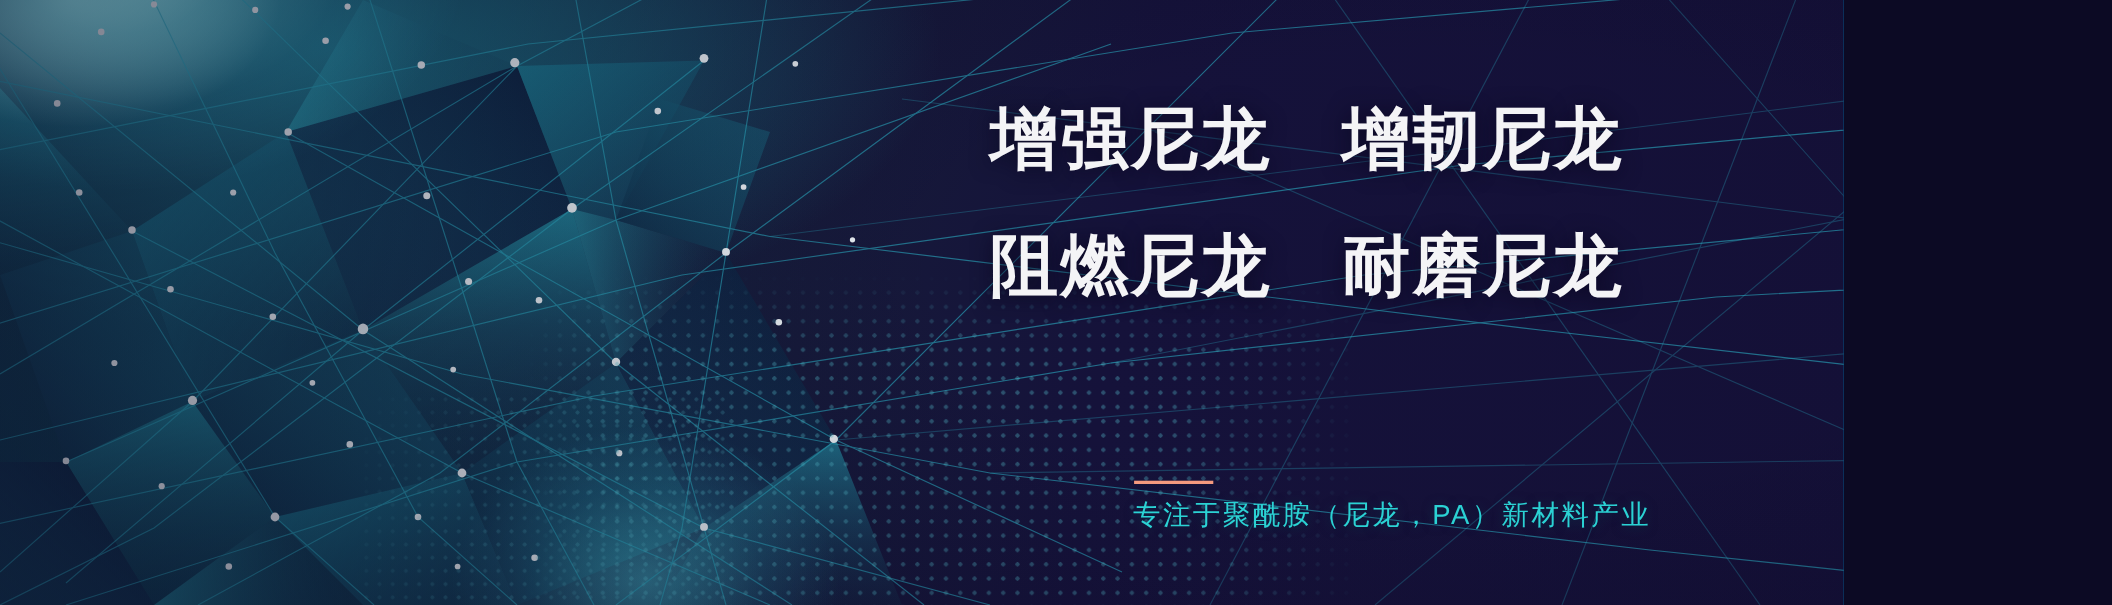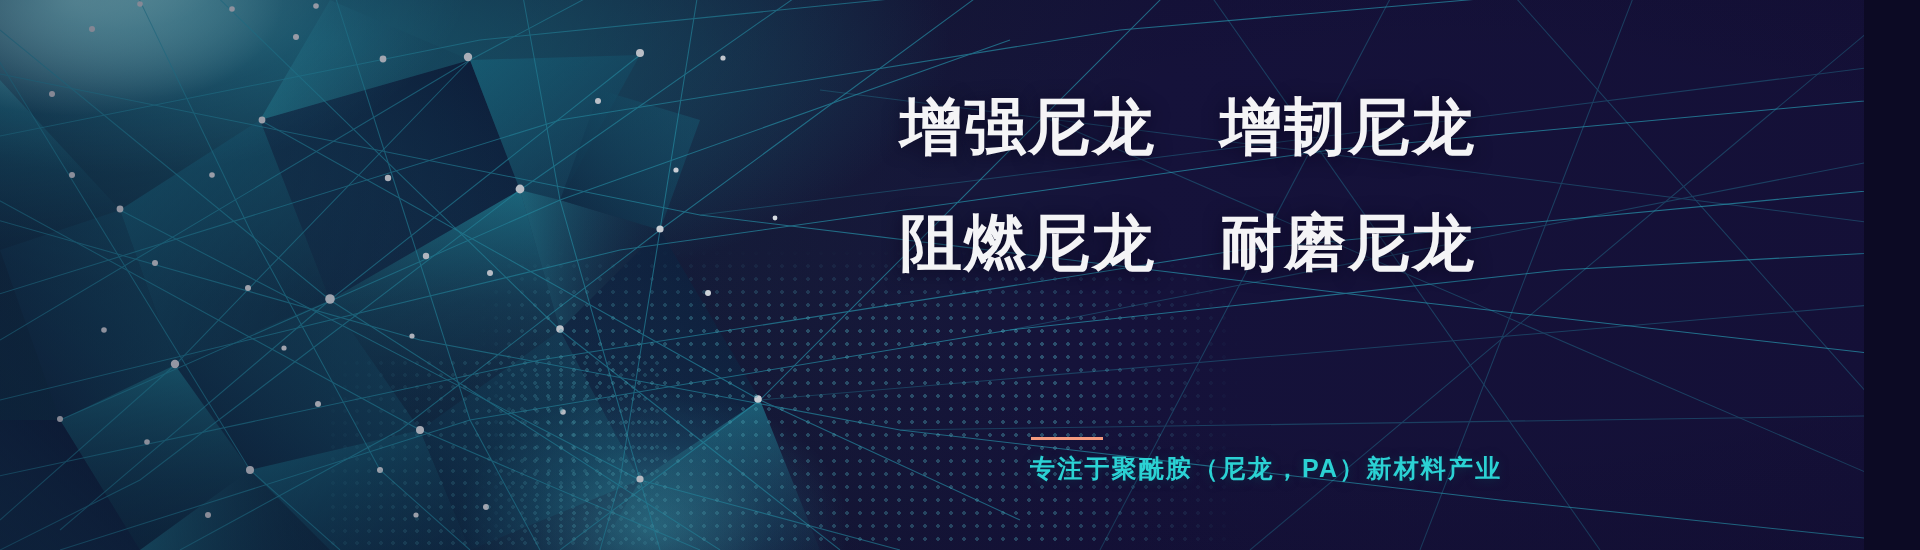--- a/index.html
+++ b/index.html
@@ -1,19 +1,19 @@
 <!DOCTYPE html>
 <html><head>
 <meta charset="utf-8">
 <style>
   html,body{margin:0;padding:0;background:#0c0a24;}
   *{box-sizing:border-box;}
   .banner{
     position:relative;
-    width:1864px;height:550px;
+    width:1676px;height:550px;
     overflow:hidden;
     font-family:"Liberation Sans","DejaVu Sans",sans-serif;
     background:#0369a1;
   }
 
   
   .bg-layer{position:absolute;inset:0;}
 
   .bg-base{
     background:
@@ -85,21 +85,21 @@
     left:1031px;top:437px;
     width:72px;height:3px;
     background:#f59a7e;
   }
 
   .subtitle{
     position:absolute;
     left:1030px;top:452px;
     color:#2bd2d4;
     font-size:25px;
-    font-weight:700;
+    font-weight:400;
     letter-spacing:2.2px;
     line-height:1.3;
     white-space:pre;
     text-shadow:0 1px 10px rgba(10,60,80,.6);
   }
 </style>
 </head>
 <body>
 
 <div class="banner">

